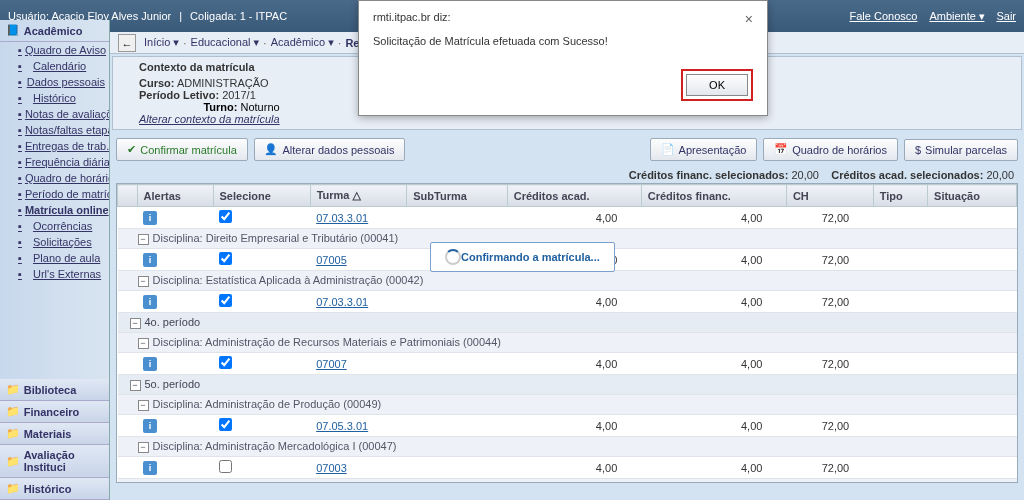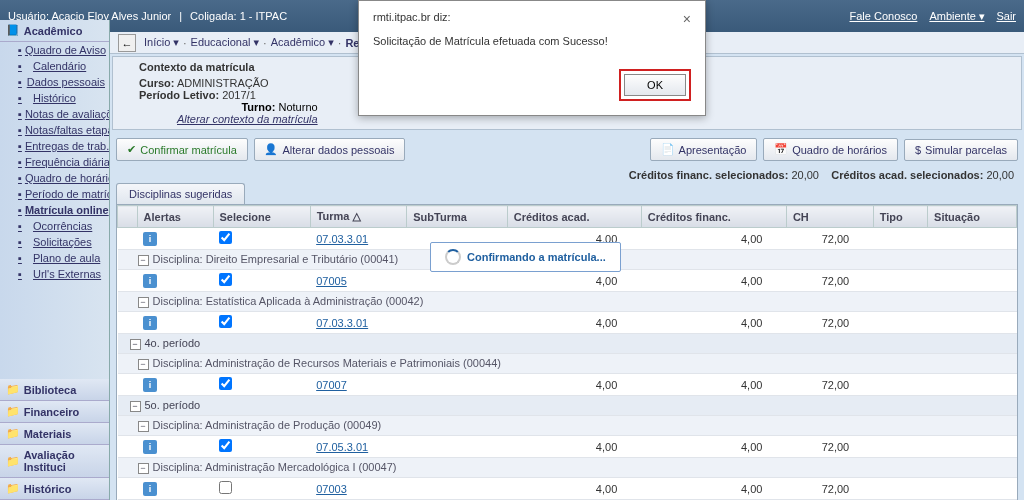--- a/index.html
+++ b/index.html
@@ -21,21 +21,21 @@
 .sidebar-item .icn { width: 12px; height: 12px; display: inline-block; }
 .sidebar-filler { flex: 1; }
 .sidebar-bottom .sidebar-section { background: linear-gradient(#e0e8f4,#c8d4e8); }
 
 .main { margin-left: 110px; padding: 0; }
 .context-bar { background: #e8eef6; padding: 4px 26px; border: 1px solid #b0c0d0; margin: 2px; display: flex; justify-content: space-between; align-items: flex-start; flex-direction: column; }
 .context-title { font-weight: bold; color: #336; margin-bottom: 4px; }
 .context-info div { color: #333; }
 .context-info b { color: #333; }
 .context-right { text-align: right; }
-.context-right a { color: #336; text-decoration: underline; font-style: italic; margin-left: 38px; }
+.context-right a { color: #336; text-decoration: underline; font-style: italic; }
 
 .toolbar { display: flex; gap: 6px; padding: 6px; align-items: center; }
 .btn { background: linear-gradient(#fdfdfd,#e4e8ee); border: 1px solid #9ab; padding: 4px 10px; display: inline-flex; align-items: center; gap: 4px; cursor: pointer; color: #336; border-radius: 2px; }
 .btn.green { color: #2a7a2a; }
 .toolbar-spacer { flex: 1; }
 
 .credits-bar { text-align: right; padding: 2px 10px; color: #333; }
 .credits-bar b { color: #333; }
 
 .tabs { margin: 0 6px; }
@@ -46,24 +46,24 @@
 .grid th { background: linear-gradient(#f0f2f6,#d8dde6); border: 1px solid #bcc; padding: 4px 6px; text-align: left; color: #445; font-weight: bold; }
 .grid td { border-bottom: 1px solid #e0e4ea; padding: 3px 6px; color: #333; }
 .grid tr.group td { background: #eef2f8; color: #556; padding-left: 20px; }
 .grid tr.period td { background: #e6ecf4; color: #445; padding-left: 12px; font-weight: normal; }
 .grid .expand { display: inline-block; width: 11px; height: 11px; border: 1px solid #888; text-align: center; line-height: 9px; margin-right: 4px; background: #fff; font-size: 9px; }
 .info-icon { display: inline-block; width: 14px; height: 14px; background: #4a90d0; color: #fff; text-align: center; line-height: 14px; border-radius: 2px; font-weight: bold; font-size: 9px; }
 .chk { width: 13px; height: 13px; }
 .turma-link { color: #2060a0; text-decoration: underline; }
 .num { text-align: right; padding-right: 24px !important; }
 
-.loading-overlay { position: absolute; left: 430px; top: 242px; background: #fff; border: 1px solid #7aa0d0; padding: 6px 14px; color: #2060a0; font-weight: bold; display: flex; align-items: center; gap: 6px; z-index: 50; border-radius: 2px; }
+.loading-overlay { position: absolute; left: 430px; top: 242px; background: #fff; border: 1px solid #7aa0d0; padding: 6px 14px; color: #2060a0; font-weight: bold; display: flex; align-items: center; z-index: 50; border-radius: 2px; }
 .spinner { width: 16px; height: 16px; border: 2px solid #ccc; border-top-color: #2060a0; border-radius: 50%; }
 
-.dialog { position: absolute; left: 358px; top: 0; width: 348px; background: #fff; border: 1px solid #888; box-shadow: 0 2px 8px rgba(0,0,0,.3); z-index: 100; }
+.dialog { position: absolute; left: 358px; top: 0; width: 410px; background: #fff; border: 1px solid #888; box-shadow: 0 2px 8px rgba(0,0,0,.3); z-index: 100; }
 .dialog-head { display: flex; justify-content: space-between; padding: 10px 14px 4px; }
 .dialog-title { color: #333; }
 .dialog-close { cursor: pointer; font-size: 14px; color: #666; }
 .dialog-body { padding: 4px 14px 14px; color: #333; }
 .dialog-footer { padding: 8px 14px 14px; text-align: right; }
 .ok-wrap { display: inline-block; border: 2px solid #d02020; padding: 3px; }
 .ok-btn { background: linear-gradient(#fdfdfd,#e4e8ee); border: 1px solid #888; padding: 4px 22px; cursor: pointer; }
 </style>
 </head>
 <body>
@@ -220,23 +220,20 @@
       <span>Simular parcelas</span>
     </div>
   </div>
 
   <div class="credits-bar">
     <b>Créditos financ. selecionados:</b> <span>20,00</span>
     &nbsp;&nbsp;
     <b>Créditos acad. selecionados:</b> <span>20,00</span>
   </div>
 
-  <div class="tabs">
-    <div class="tab">Disciplinas sugeridas</div>
-  </div>
 
   <div class="grid">
     <table>
       <thead>
           <tr id="grid-head">
             <th></th>
             <th>Alertas</th>
             <th>Selecione</th>
             <th>Turma △</th>
             <th>SubTurma</th>

